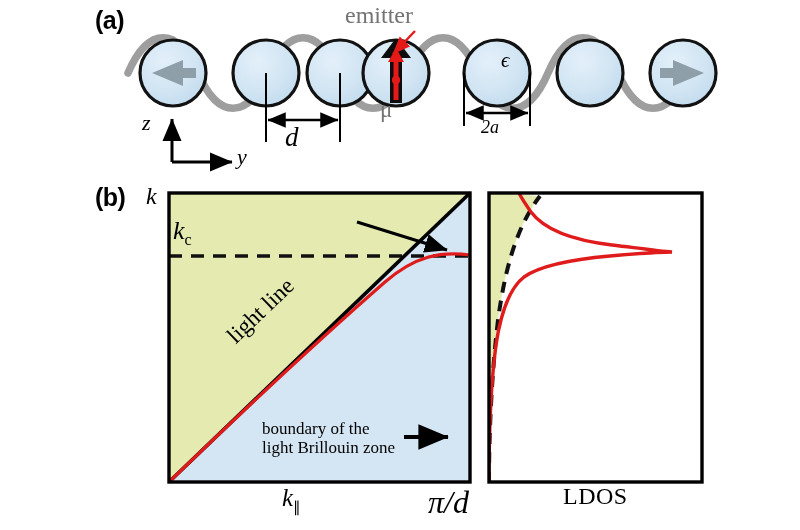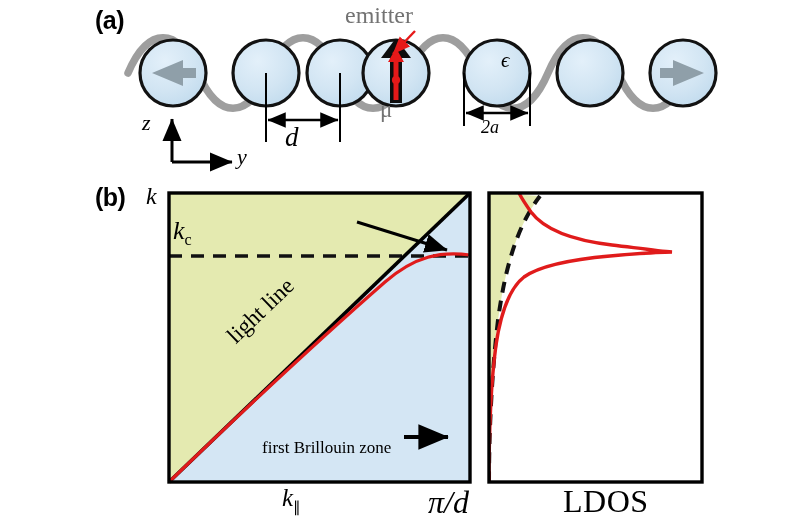--- a/index.html
+++ b/index.html
@@ -108,21 +108,21 @@
     font-size: 17px;
   }
   #bz-label {
     left: 262px; top: 419px;
     font-size: 17px;
     line-height: 1.12;
     text-align: left;
   }
   #ldos-label {
     left: 563px; top: 483px;
-    font-size: 32px;
+    font-size: 24px;
     letter-spacing: 0.5px;
   }
 </style>
 </head>
 <body>
 
 <div id="figure">
 
   <div class="panel-label" id="panel-a-label">(a)</div>
   <div class="panel-label" id="panel-b-label">(b)</div>
@@ -291,19 +291,19 @@
 
   <div class="lbl math-italic" id="k-axis-label">k</div>
 
   <div class="lbl math-italic" id="kc-label"><span>k</span><sub>c</sub></div>
 
   <div class="lbl math-italic" id="kpar-label"><span>k</span><sub>∥</sub></div>
 
   <div class="lbl math-italic" id="pid-label">π/d</div>
 
 
-  <div class="lbl math-upright" id="bz-label"><br><span>first Brillouin zone</span></div>
+  <div class="lbl math-upright" id="bz-label"><span>boundary of the</span><br><span>light Brillouin zone</span></div>
 
   <div class="lbl math-upright" id="lightline-label" style="left:222px; top:330px; font-size:23px; transform: rotate(-43.8deg); transform-origin: left top;">light line</div>
 
   <div class="lbl math-upright" id="ldos-label">LDOS</div>
 
 </div>
 
 </body></html>

